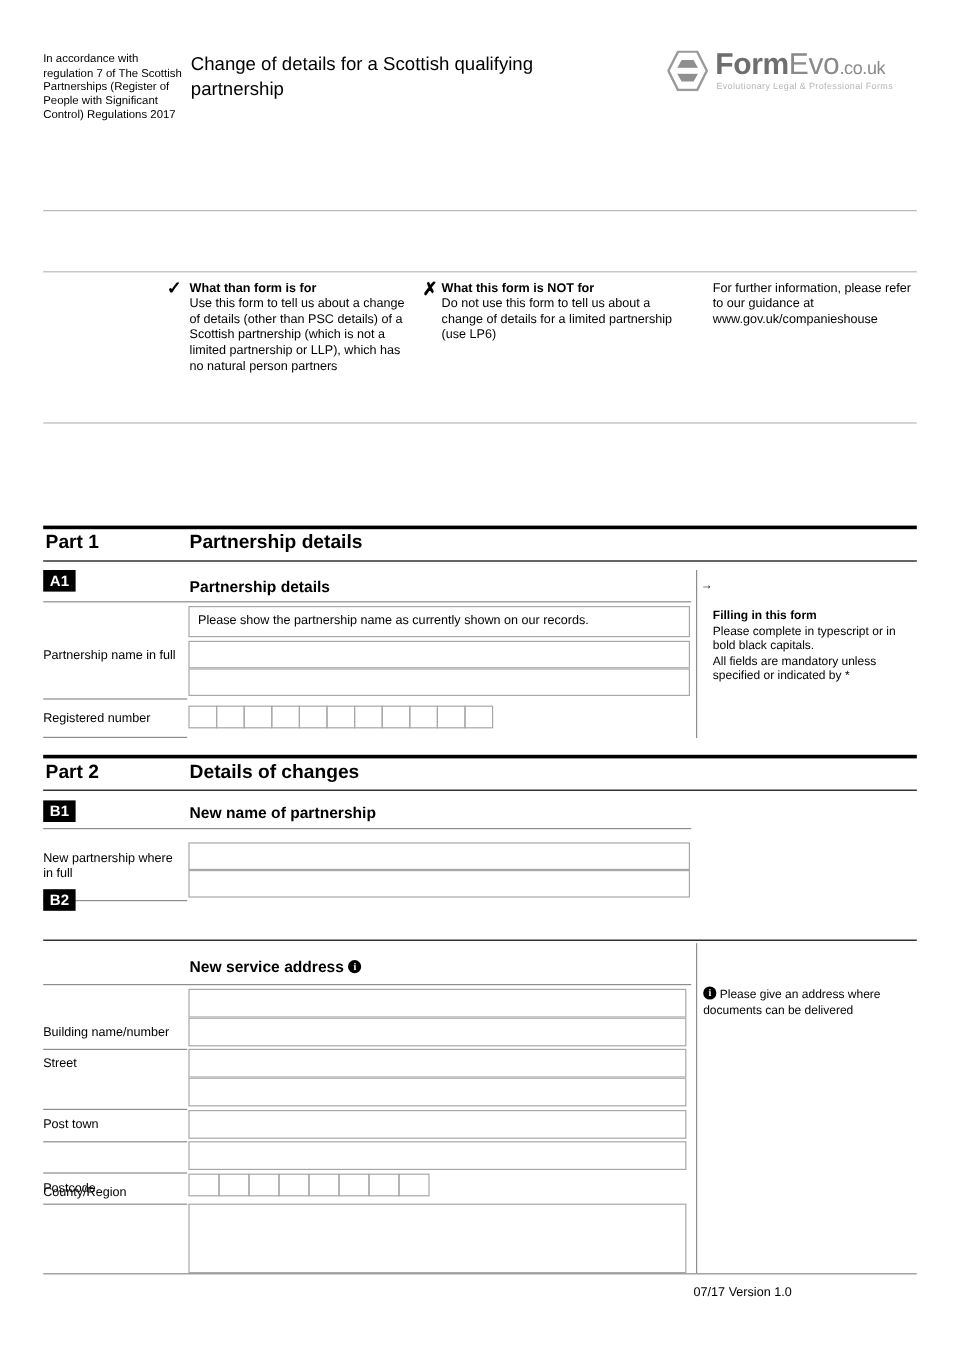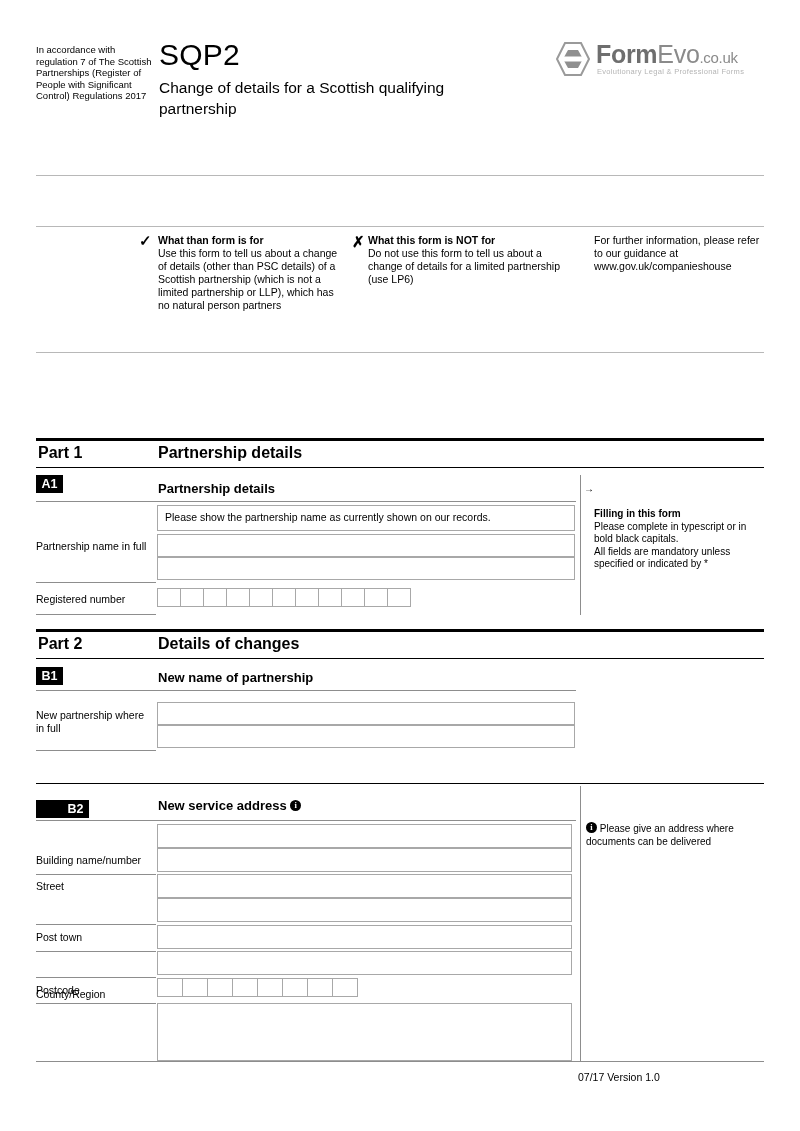--- a/index.html
+++ b/index.html
@@ -253,21 +253,20 @@
 </style>
 </head>
 <body>
 
 <div class="page">
 
   <div class="header">
     <div class="accordance">In accordance with regulation 7 of The Scottish Partnerships (Register of People with Significant Control) Regulations 2017</div>
 
     <div class="title-block">
-      <div class="form-code">SQP2</div>
       <div class="form-title">Change of details for a Scottish qualifying partnership</div>
     </div>
 
     <div class="logo">
       <svg class="logo-hex" viewBox="0 0 34 34">
         <polygon points="9,1 25,1 33,17 25,33 9,33 1,17" fill="#ffffff" stroke="#9a9a9a" stroke-width="2"></polygon>
         <polygon points="12,8 22,8 27,17 22,26 12,26 7,17" fill="#8f8f8f"></polygon>
         <rect x="7" y="14.5" width="21" height="5" fill="#ffffff"></rect>
       </svg>
       <div class="logo-text">
@@ -346,21 +345,21 @@
   <div class="sec-title" style="top:670px;">New name of partnership</div>
   <div class="fline" style="left:36px; top:690px; width:540px;"></div>
 
   <div class="flabel" style="left:36px; top:709px; width:115px;">New partnership where in full</div>
   <div class="fbox" style="left:157px; top:702px; width:418px; height:23px;"></div>
   <div class="fbox" style="left:157px; top:725px; width:418px; height:23px;"></div>
   <div class="fline" style="left:36px; top:750px; width:120px;"></div>
 
   <div class="fline" style="left:36px; top:783px; width:728px; border-top:1px solid #000;"></div>
 
-  <div class="sec-tag" style="left:36px; top:800px;padding-left:26px;">B2</div>
+  <div class="sec-tag" style="left:36px; top:741px;">B2</div>
   <div class="sec-title" style="top:798px;">
     <span>New service address</span>
     <span class="circ-i">i</span>
   </div>
   <div class="fline" style="left:36px; top:820px; width:540px;"></div>
 
   <div class="fbox" style="left:157px; top:824px; width:415px; height:24px;"></div>
 
   <div class="flabel" style="left:36px; top:854px; width:120px;">Building name/number</div>
   <div class="fbox" style="left:157px; top:848px; width:415px; height:24px;"></div>

